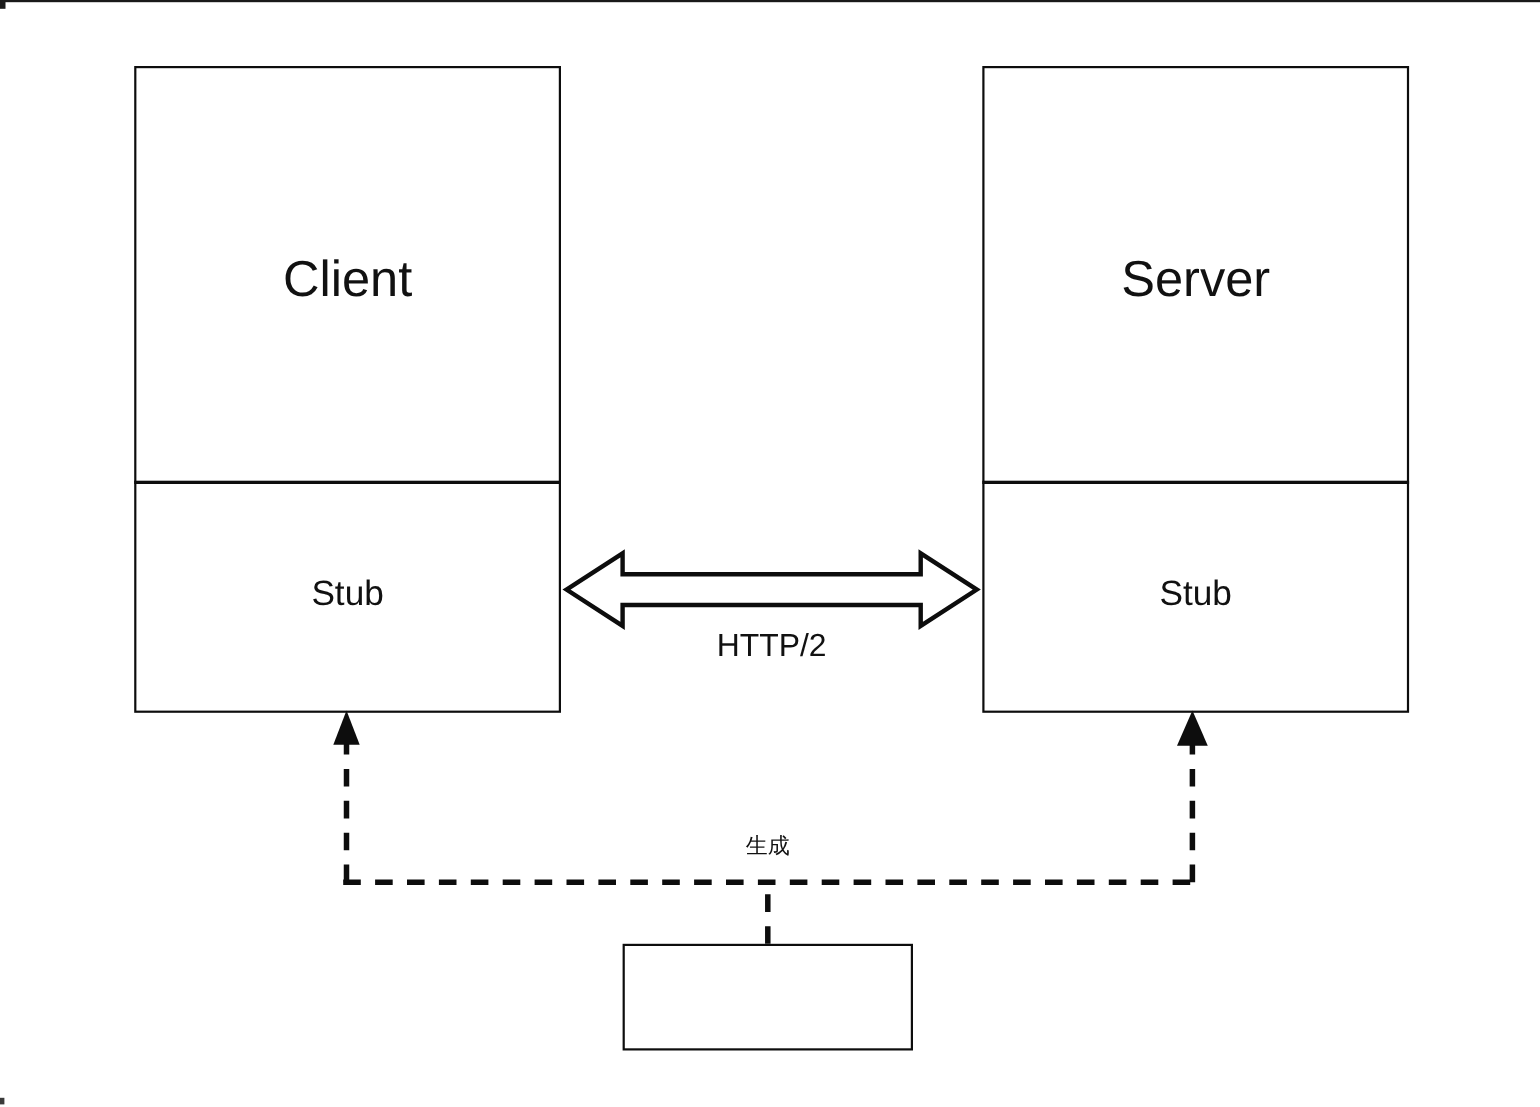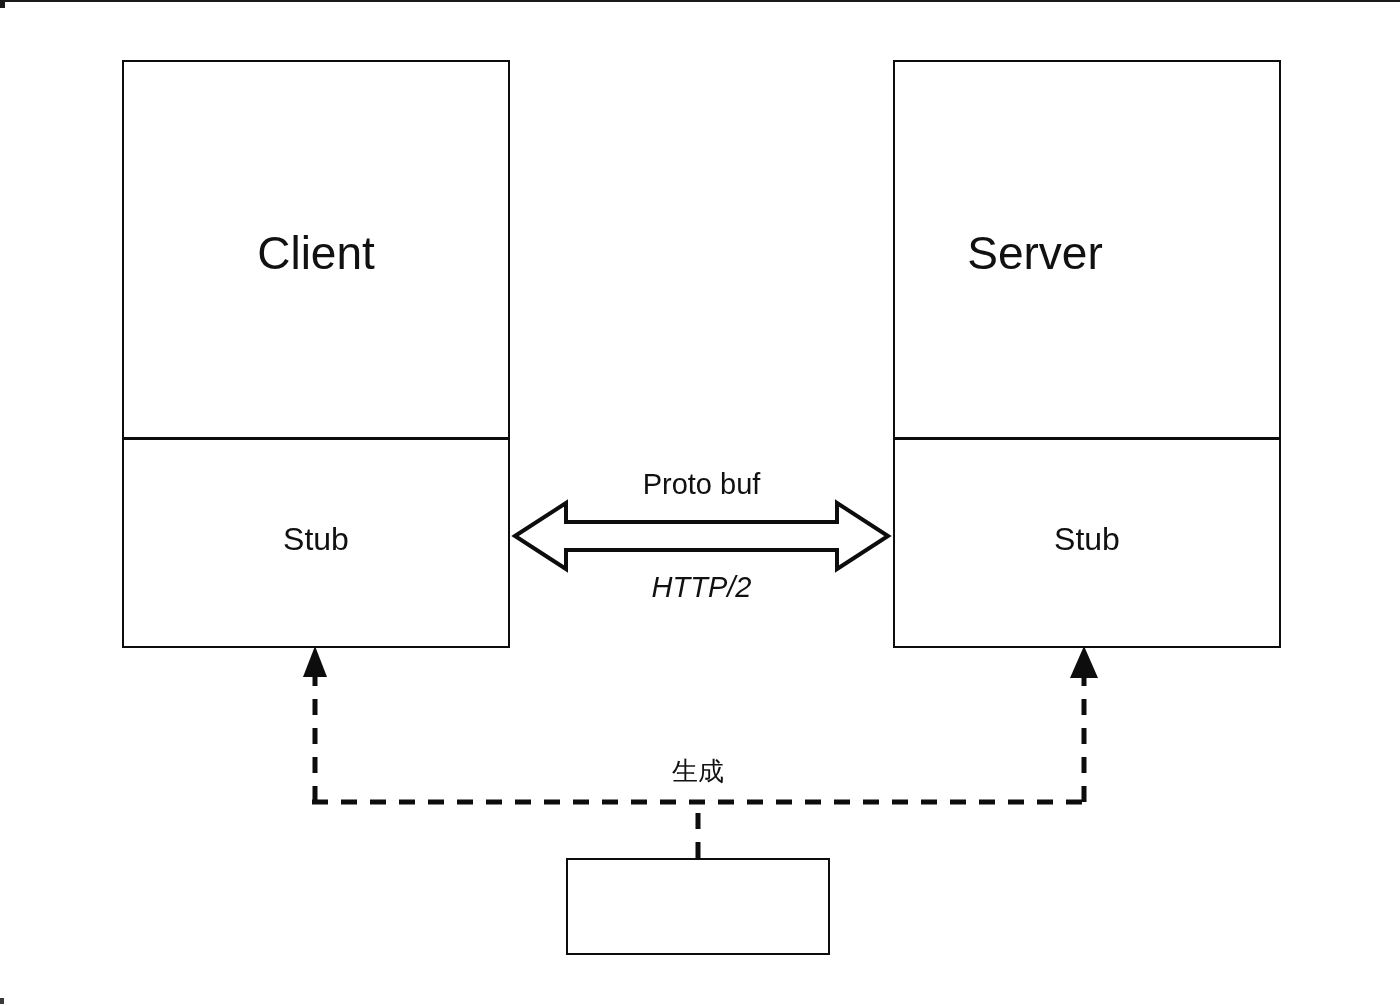--- a/index.html
+++ b/index.html
@@ -52,21 +52,21 @@
     text-align: center;
     white-space: nowrap;
     font-weight: 400;
     line-height: 1;
     user-select: none;
   }
   .label-xl { font-size: 46px; }
   .label-lg { font-size: 32px; }
   .label-md { font-size: 29px; }
   .label-cjk {
-    font-size: 26px;
+    font-size: 20px;
     font-family: "DejaVu Sans", "Liberation Sans", sans-serif;
   }
   .frame-top {
     position: absolute;
     left: 0; top: 0;
     width: 1400px; height: 2px;
     background: #1a1a1a;
   }
   .frame-nib-tl {
     position: absolute;
@@ -90,37 +90,36 @@
   <div class="frame-nib-tl"></div>
   <div class="frame-nib-bl"></div>
 
   <div class="node-box" style="left:122px; top:60px; width:388px; height:588px;"></div>
   <div class="node-divider" style="left:122px; top:437px; width:388px;"></div>
   <div class="node-label label-xl" style="left:122px; top:230px; width:388px;">Client</div>
   <div class="node-label label-lg" style="left:122px; top:523px; width:388px;">Stub</div>
 
   <div class="node-box" style="left:893px; top:60px; width:388px; height:588px;"></div>
   <div class="node-divider" style="left:893px; top:437px; width:388px;"></div>
-  <div class="node-label label-xl" style="left:841px; top:230px; width:388px;">Server</div>
+  <div class="node-label label-xl" style="left:893px; top:230px; width:388px;">Server</div>
   <div class="node-label label-lg" style="left:893px; top:523px; width:388px;">Stub</div>
 
   <div class="node-box" style="left:566px; top:858px; width:264px; height:97px;"></div>
 
   <svg id="diagram-svg" viewBox="0 0 1400 1006" xmlns="http://www.w3.org/2000/svg">
 
     <polygon points="515,536 566,503 566,522 837,522 837,503 888,536 837,569 837,550 566,550 566,569" fill="#ffffff" stroke="#0d0d0d" stroke-width="4" stroke-linejoin="miter"></polygon>
 
     <line x1="698" y1="858" x2="698" y2="802" stroke="#0d0d0d" stroke-width="5" stroke-dasharray="16 13"></line>
 
     <line x1="312" y1="802" x2="1085" y2="802" stroke="#0d0d0d" stroke-width="5" stroke-dasharray="16 13"></line>
 
     <line x1="315" y1="802" x2="315" y2="672" stroke="#0d0d0d" stroke-width="5" stroke-dasharray="16 13"></line>
     <polygon points="315,646 303,677 327,677" fill="#0d0d0d"></polygon>
 
     <line x1="1084" y1="802" x2="1084" y2="672" stroke="#0d0d0d" stroke-width="5" stroke-dasharray="16 13"></line>
     <polygon points="1084,646 1070,678 1098,678" fill="#0d0d0d"></polygon>
   </svg>
 
-  <div class="edge-label label-md" style="left:515px; top:470px; width:373px;">Proto buf</div>
-  <div class="edge-label label-md" style="left:515px; top:573px; width:373px;font-style:italic;">HTTP/2</div>
+  <div class="edge-label label-md" style="left:515px; top:573px; width:373px;">HTTP/2</div>
   <div class="edge-label label-cjk" style="left:598px; top:758px; width:200px;">生成</div>
 
 </div>
 
 </body></html>

